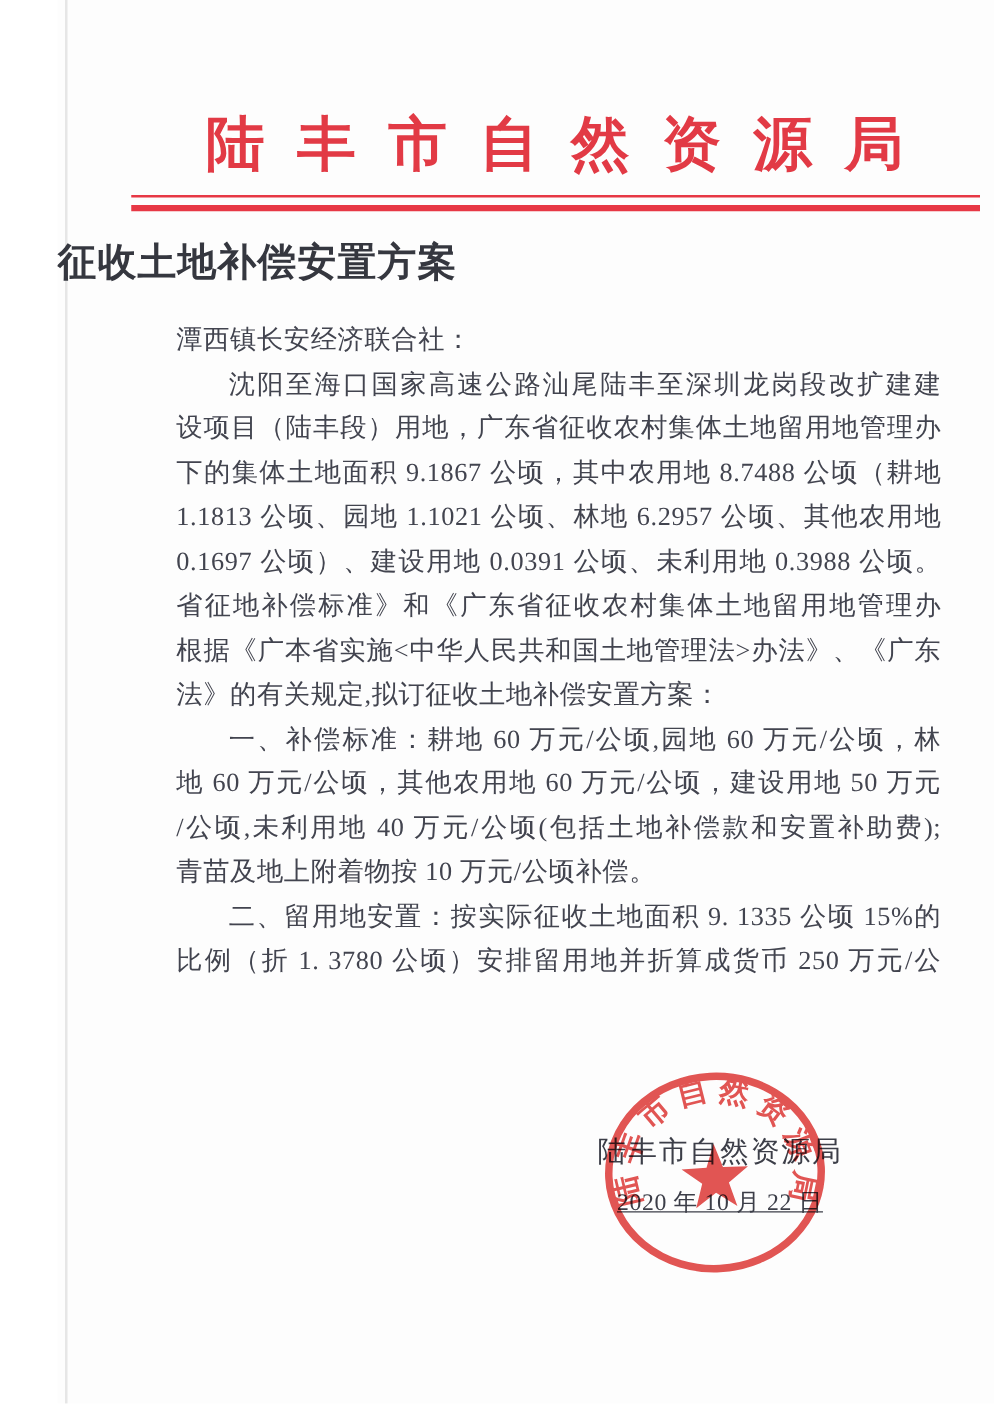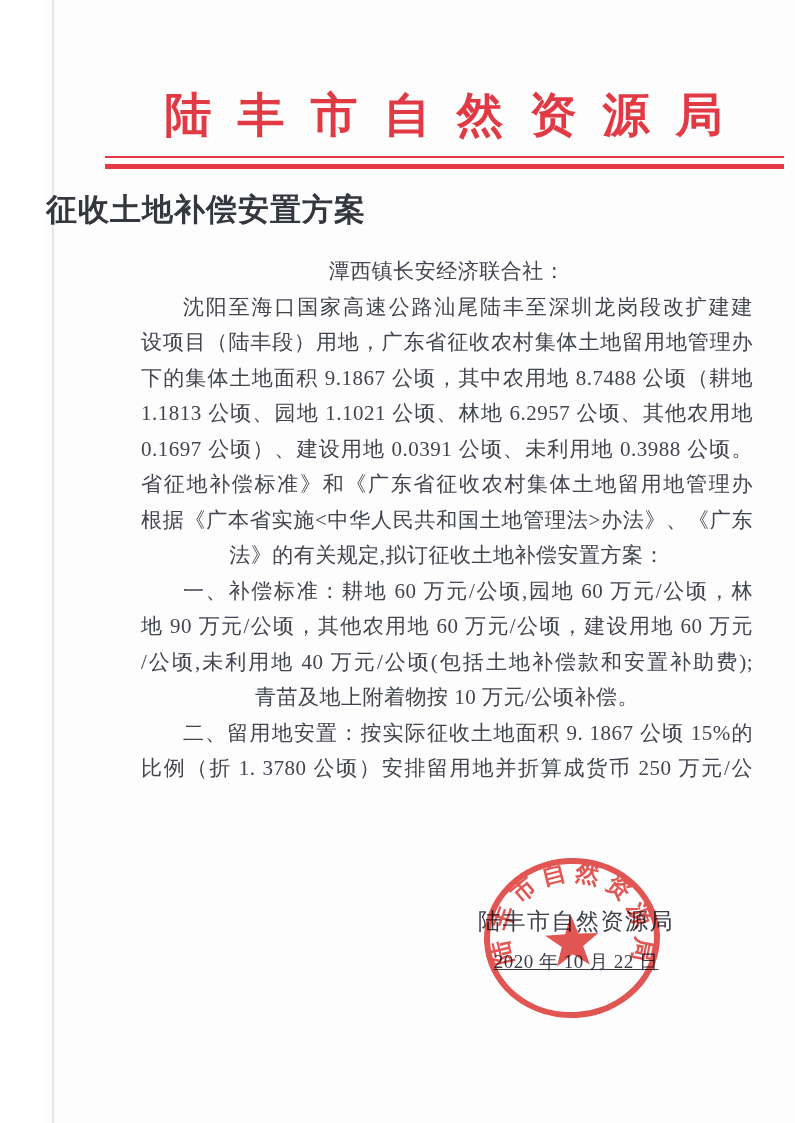--- a/index.html
+++ b/index.html
@@ -72,21 +72,21 @@
     top: 254px;
     width: 612px;
     font-size: 21px;
     line-height: 35.5px;
     color: #42444f;
     letter-spacing: 0.5px;
   }
   .bline {
     height: 35.5px;
     white-space: nowrap;
-    text-align: center;
+    text-align: left;
   }
   .bline.j {
     white-space: normal;
     text-align: justify;
     text-align-last: justify;
     text-justify: inter-character;
     word-break: keep-all;
   }
   .bline.ind {
     text-indent: 42px;
@@ -160,24 +160,24 @@
     <div class="bline">潭西镇长安经济联合社：</div>
     <div class="bline j ind">沈阳至海口国家高速公路汕尾陆丰至深圳龙岗段改扩建建</div>
     <div class="bline j">设项目（陆丰段）用地，广东省征收农村集体土地留用地管理办</div>
     <div class="bline j">下的集体土地面积 9.1867 公顷，其中农用地 8.7488 公顷（耕地</div>
     <div class="bline j">1.1813 公顷、园地 1.1021 公顷、林地 6.2957 公顷、其他农用地</div>
     <div class="bline j">0.1697 公顷）、建设用地 0.0391 公顷、未利用地 0.3988 公顷。</div>
     <div class="bline j">省征地补偿标准》和《广东省征收农村集体土地留用地管理办</div>
     <div class="bline j">根据《广本省实施&lt;中华人民共和国土地管理法&gt;办法》、《广东</div>
     <div class="bline">法》的有关规定,拟订征收土地补偿安置方案：</div>
     <div class="bline j ind">一、补偿标准：耕地 60 万元/公顷,园地 60 万元/公顷，林</div>
-    <div class="bline j">地 90 万元/公顷，其他农用地 60 万元/公顷，建设用地 60 万元</div>
+    <div class="bline j">地 60 万元/公顷，其他农用地 60 万元/公顷，建设用地 50 万元</div>
     <div class="bline j">/公顷,未利用地 40 万元/公顷(包括土地补偿款和安置补助费);</div>
     <div class="bline">青苗及地上附着物按 10 万元/公顷补偿。</div>
-    <div class="bline j ind">二、留用地安置：按实际征收土地面积 9. 1867 公顷 15%的</div>
+    <div class="bline j ind">二、留用地安置：按实际征收土地面积 9. 1335 公顷 15%的</div>
     <div class="bline j">比例（折 1. 3780 公顷）安排留用地并折算成货币 250 万元/公</div>
   </div>
 
   <div class="sig">
     <div class="sig-name">陆丰市自然资源局</div>
     <div class="sig-date">2020 年 10 月 22 日</div>
   </div>
 
   <svg class="seal" viewBox="0 0 190 170" aria-hidden="true">
     <ellipse class="seal-ring" cx="95" cy="85" rx="85" ry="77"></ellipse>

